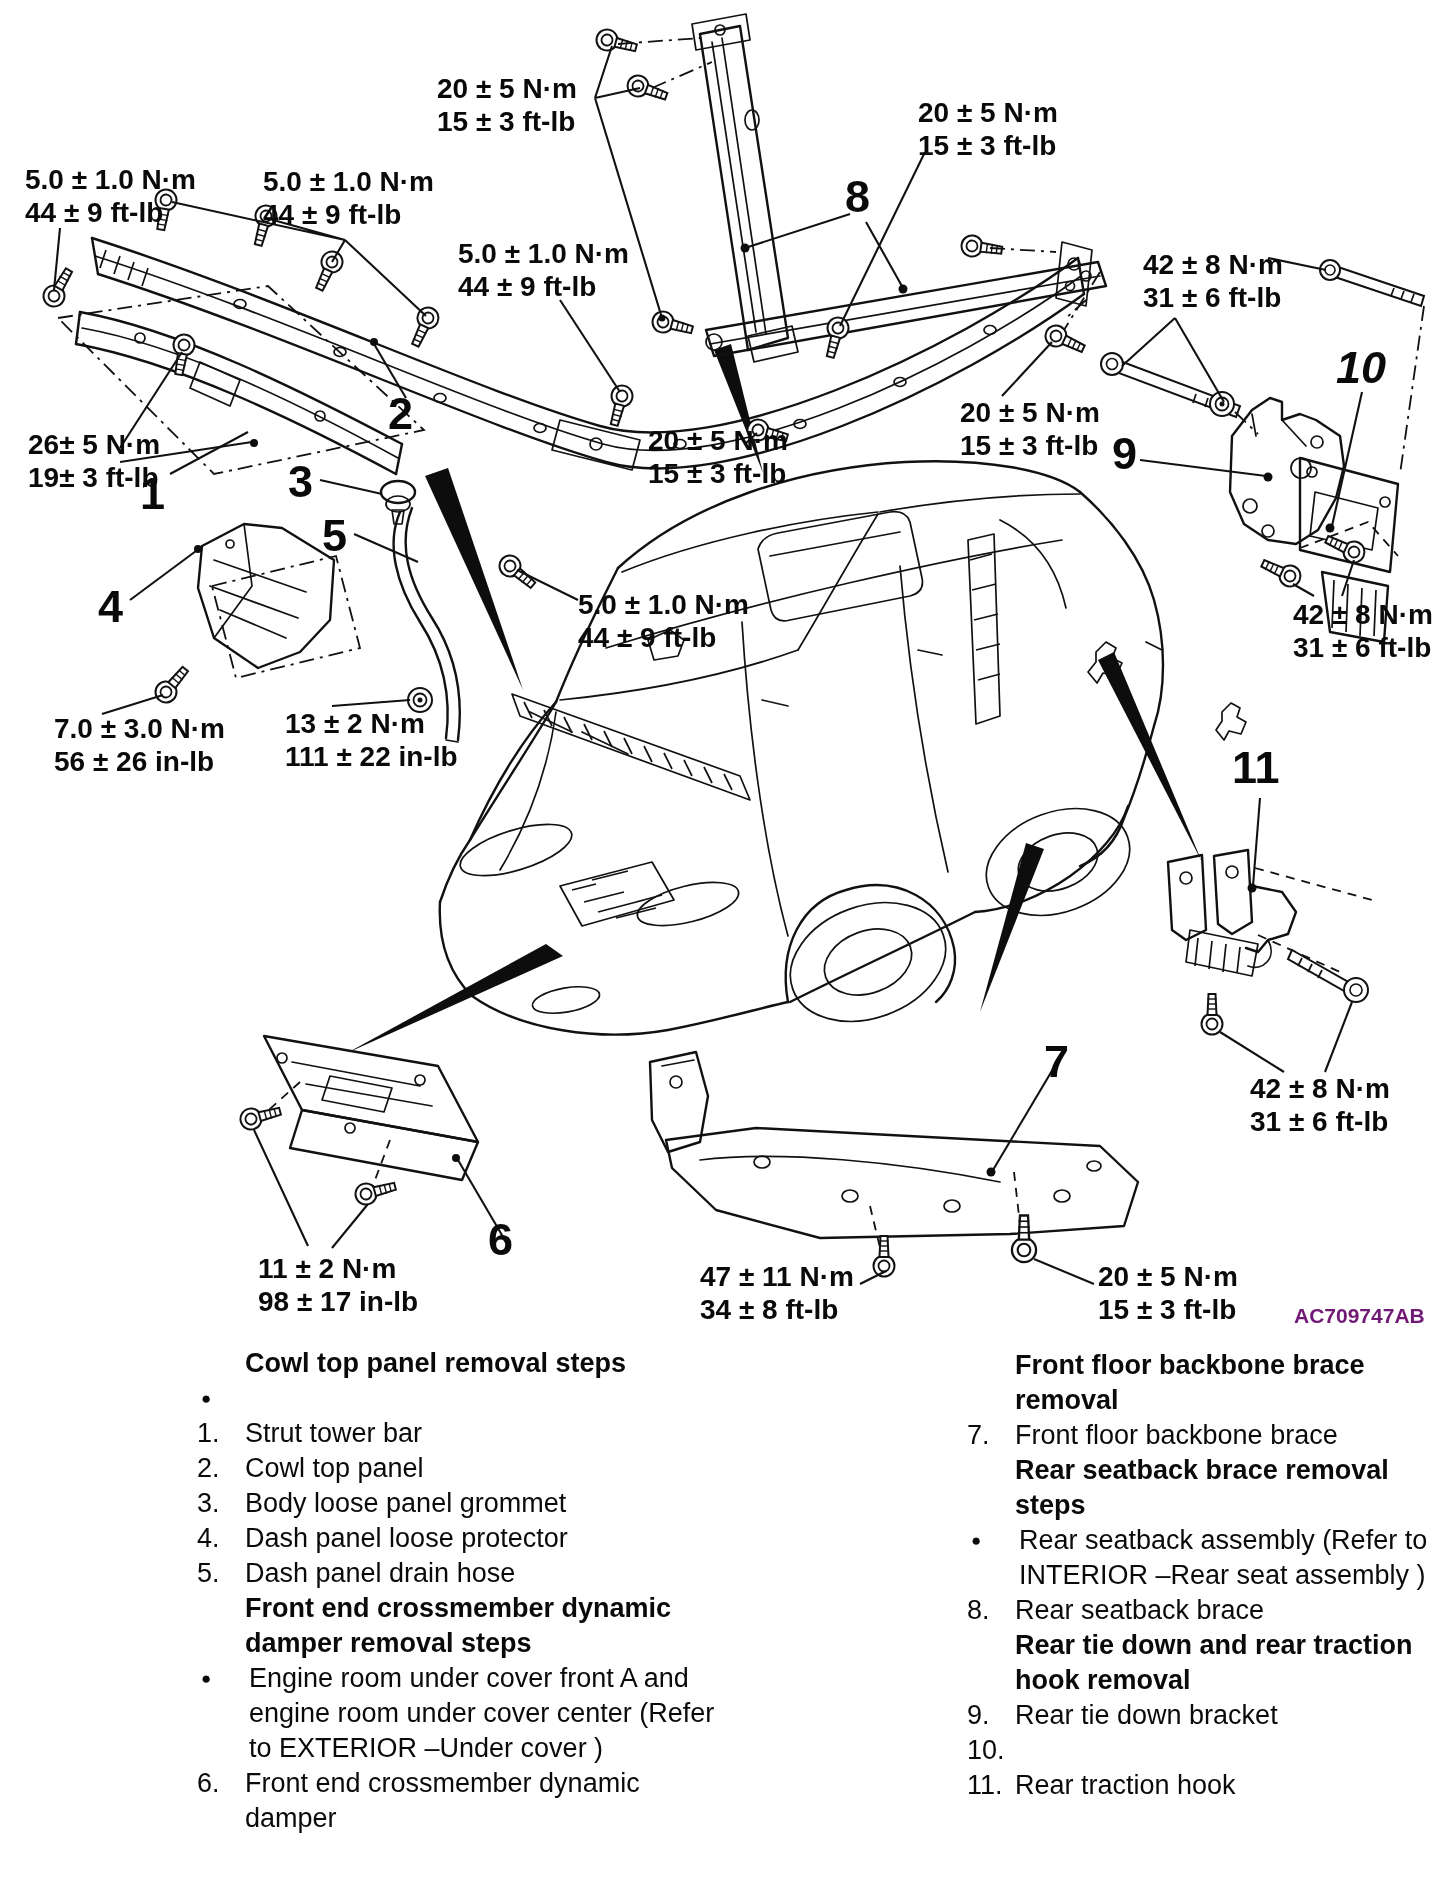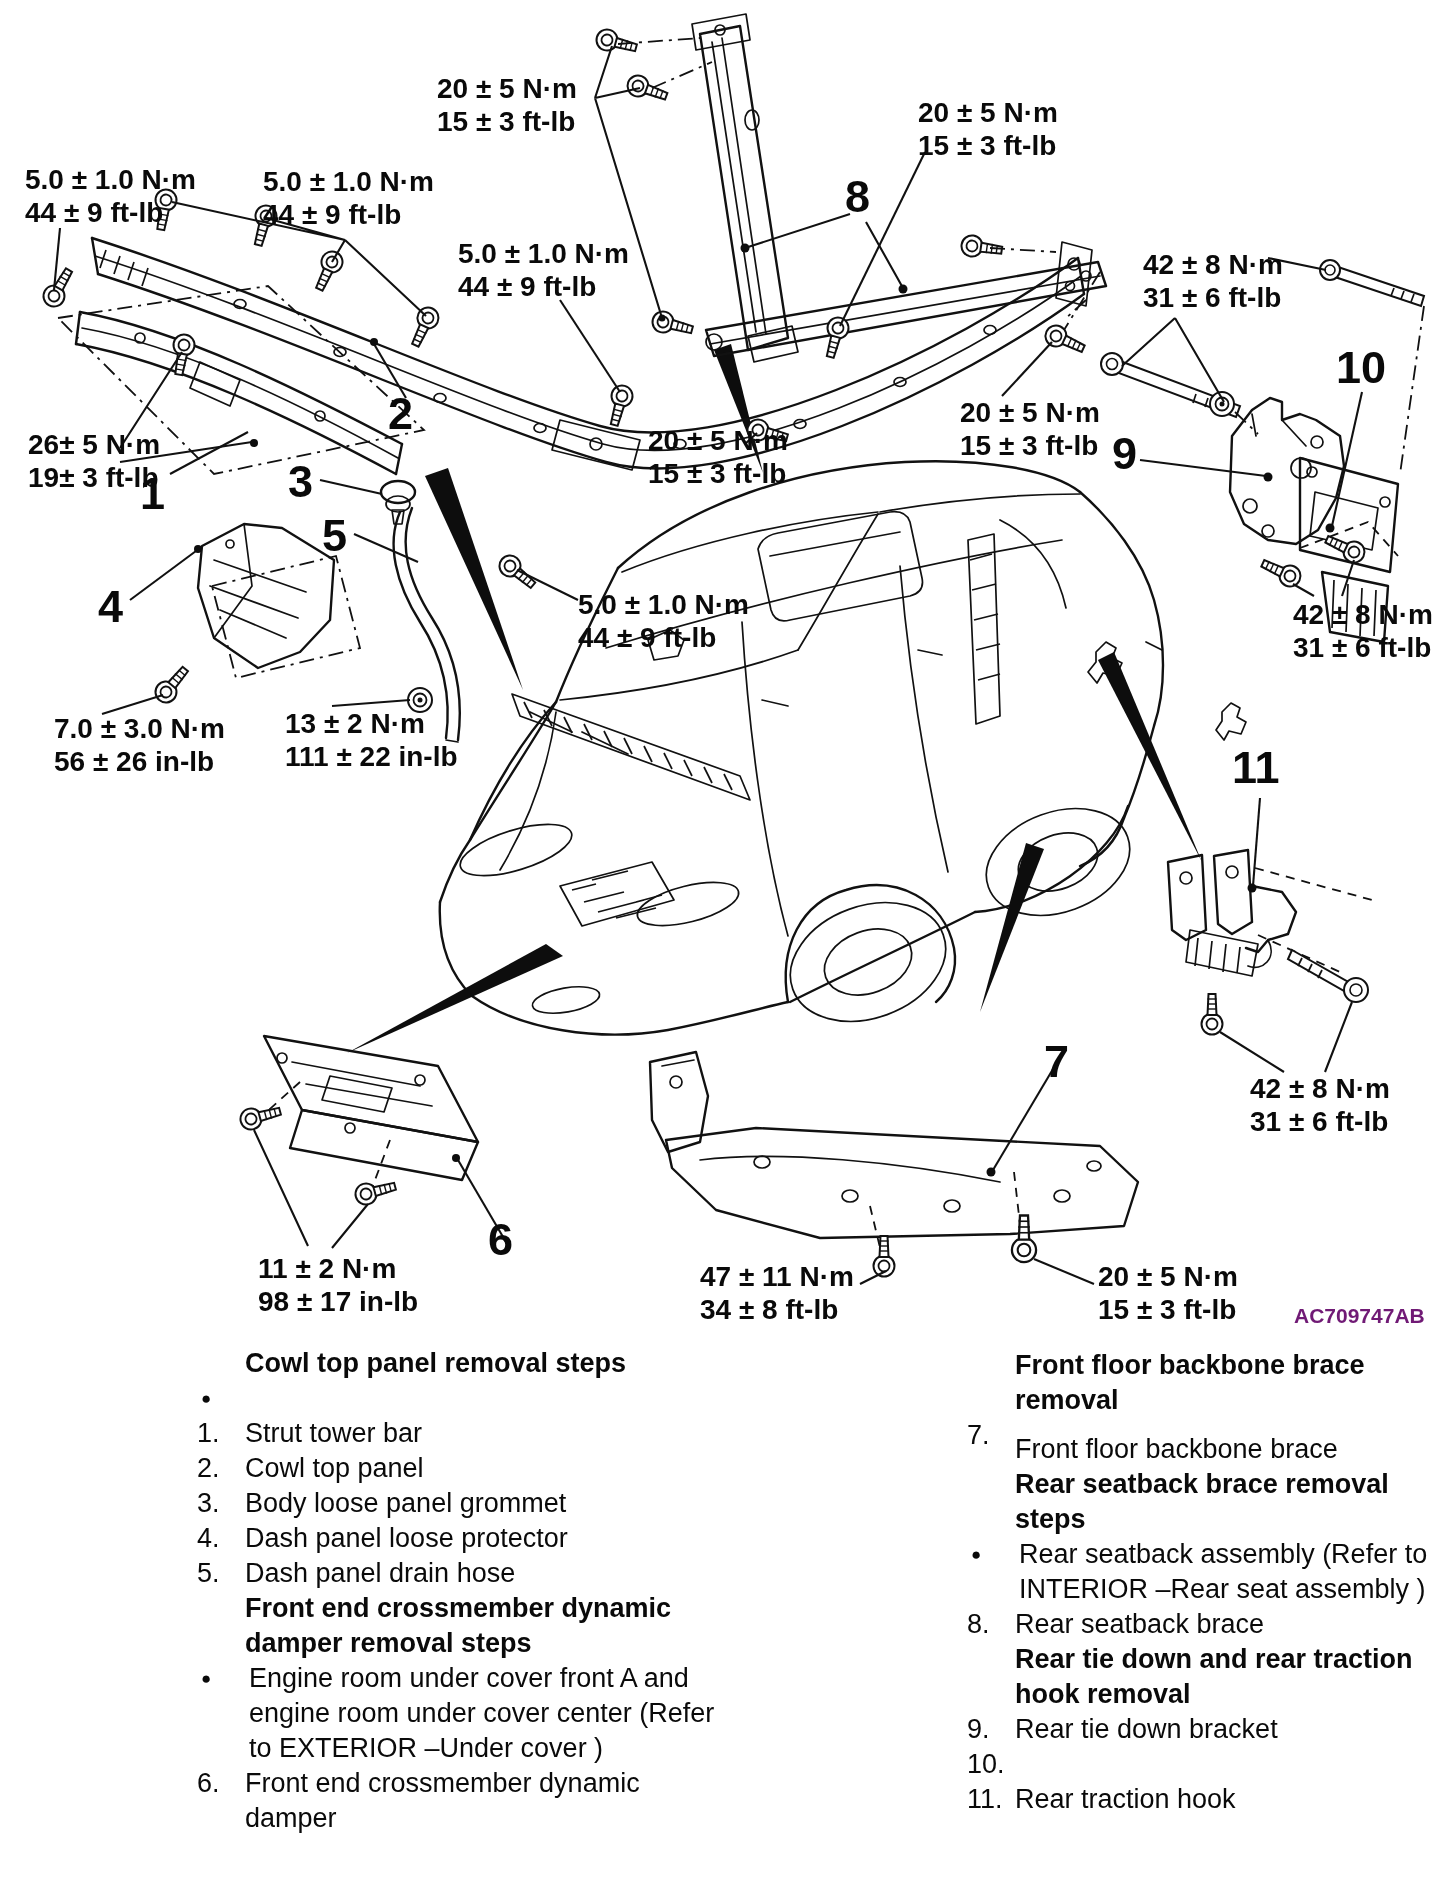--- a/index.html
+++ b/index.html
@@ -393,21 +393,21 @@
       </div>
       <div class="callout" style="left: 140px; top: 472px;">1</div>
       <div class="callout" style="left: 388px; top: 392px;">2</div>
       <div class="callout" style="left: 288px; top: 460px;">3</div>
       <div class="callout" style="left: 98px; top: 585px;">4</div>
       <div class="callout" style="left: 322px; top: 514px;">5</div>
       <div class="callout" style="left: 488px; top: 1218px;">6</div>
       <div class="callout" style="left: 1044px; top: 1040px;">7</div>
       <div class="callout" style="left: 845px; top: 175px;">8</div>
       <div class="callout" style="left: 1112px; top: 432px;">9</div>
-      <div class="callout" style="left: 1336px; top: 346px;">10</div>
+      <div class="callout" style="left: 1336px; top: 346px; font-style: italic;">10</div>
       <div class="callout" style="left: 1232px; top: 746px;">11</div>
     </div>
 
 <div class="diagcode" style="left:1294px;top:1304px;">AC709747AB</div>
 
 <div class="legendcol" id="legend-left" style="left:150px;top:1346px;width:600px;">
       <div class="lrow header">
         <span class="lmark">&nbsp;</span>
         <span class="ltext" style="max-width: 478px;">Cowl top panel removal steps</span>
       </div>
@@ -447,21 +447,21 @@
         <span class="ltext" style="max-width: 478px;">Front end crossmember dynamic damper</span>
       </div>
     </div>
 <div class="legendcol" id="legend-right" style="left:920px;top:1348px;width:520px;">
       <div class="lrow header">
         <span class="lmark">&nbsp;</span>
         <span class="ltext" style="max-width: 462px;">Front floor backbone brace removal</span>
       </div>
       <div class="lrow item">
         <span class="lmark">7.</span>
-        <span class="ltext" style="max-width: 462px; margin-top: 14px;">Front floor backbone brace</span>
+        <span class="ltext" style="max-width: 462px;">Front floor backbone brace</span>
       </div>
       <div class="lrow header">
         <span class="lmark">&nbsp;</span>
         <span class="ltext" style="max-width: 462px;">Rear seatback brace removal steps</span>
       </div>
       <div class="lrow bullet">
         <span class="lmark bullet">●</span>
         <span class="ltext" style="max-width: 462px;">Rear seatback assembly (Refer to INTERIOR  –Rear seat assembly )</span>
       </div>
       <div class="lrow item">

